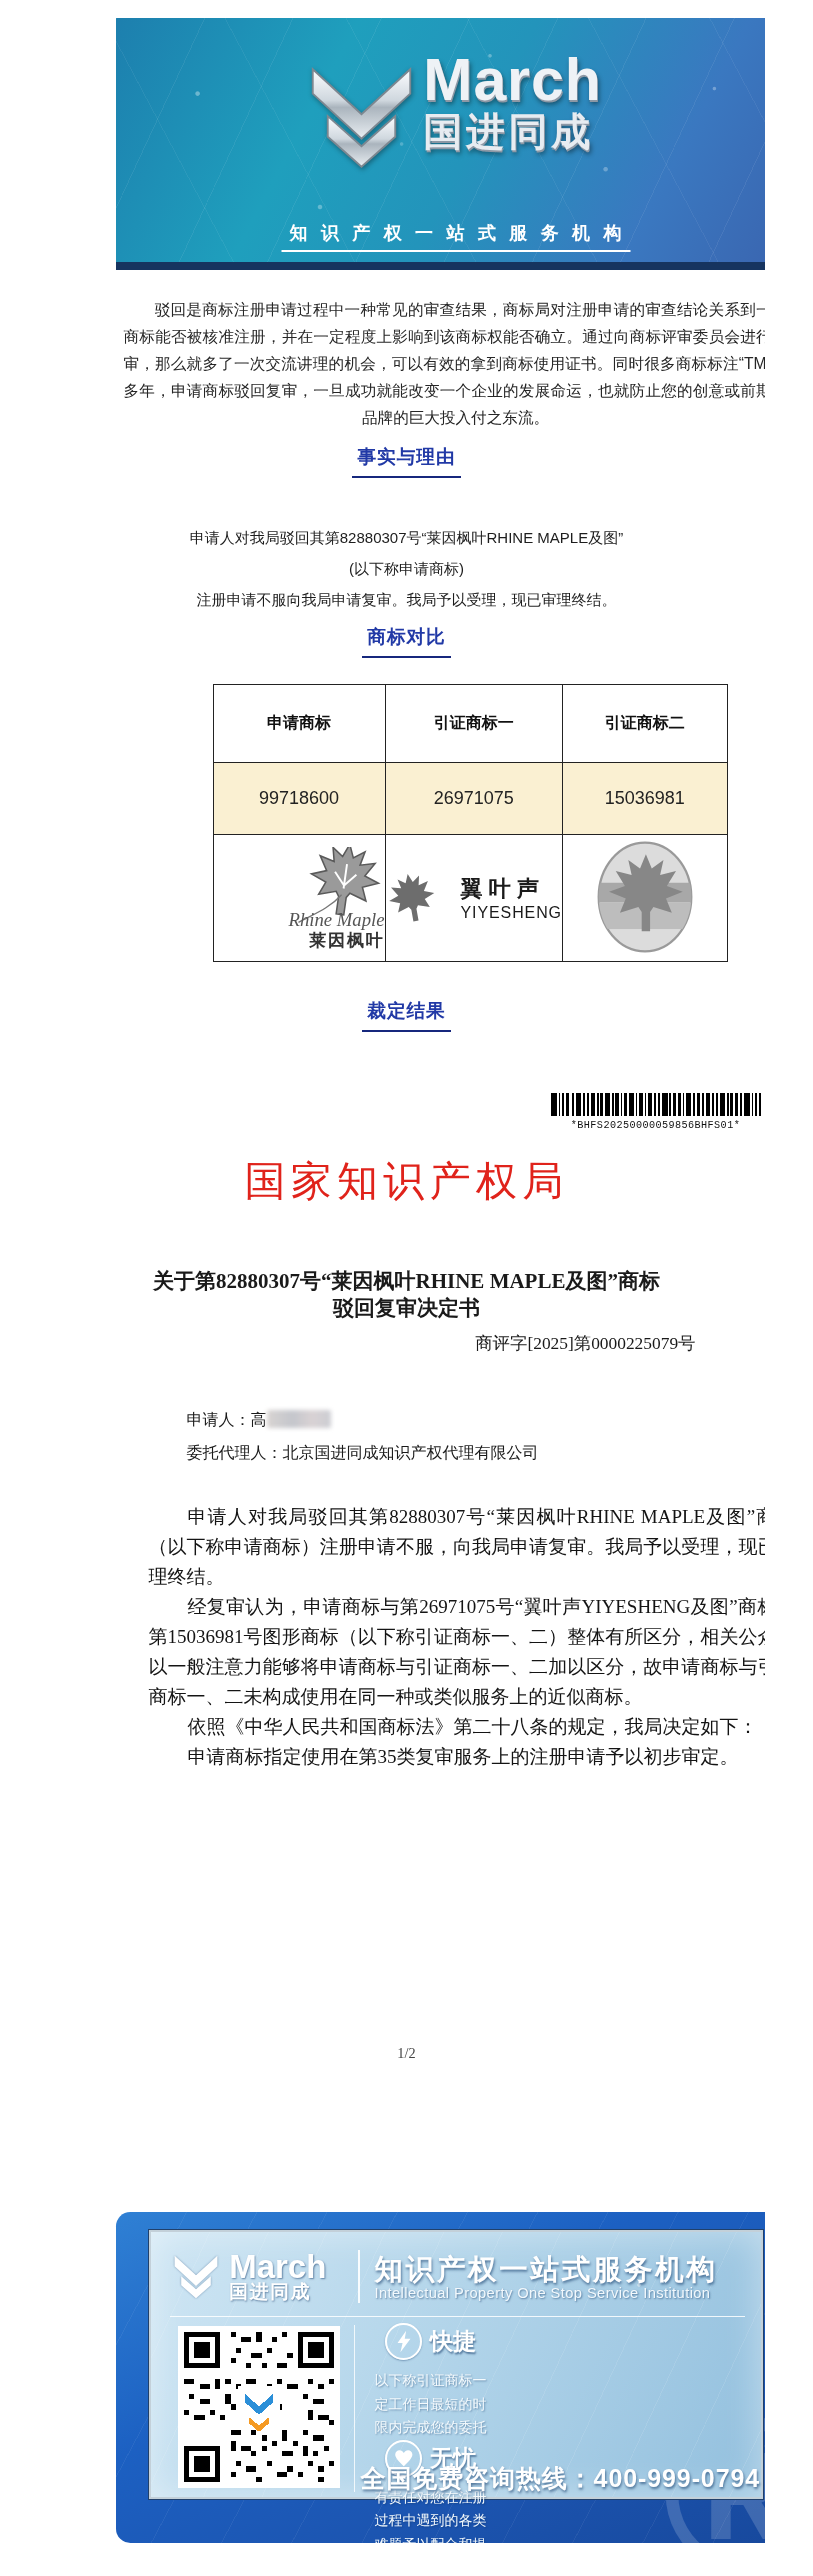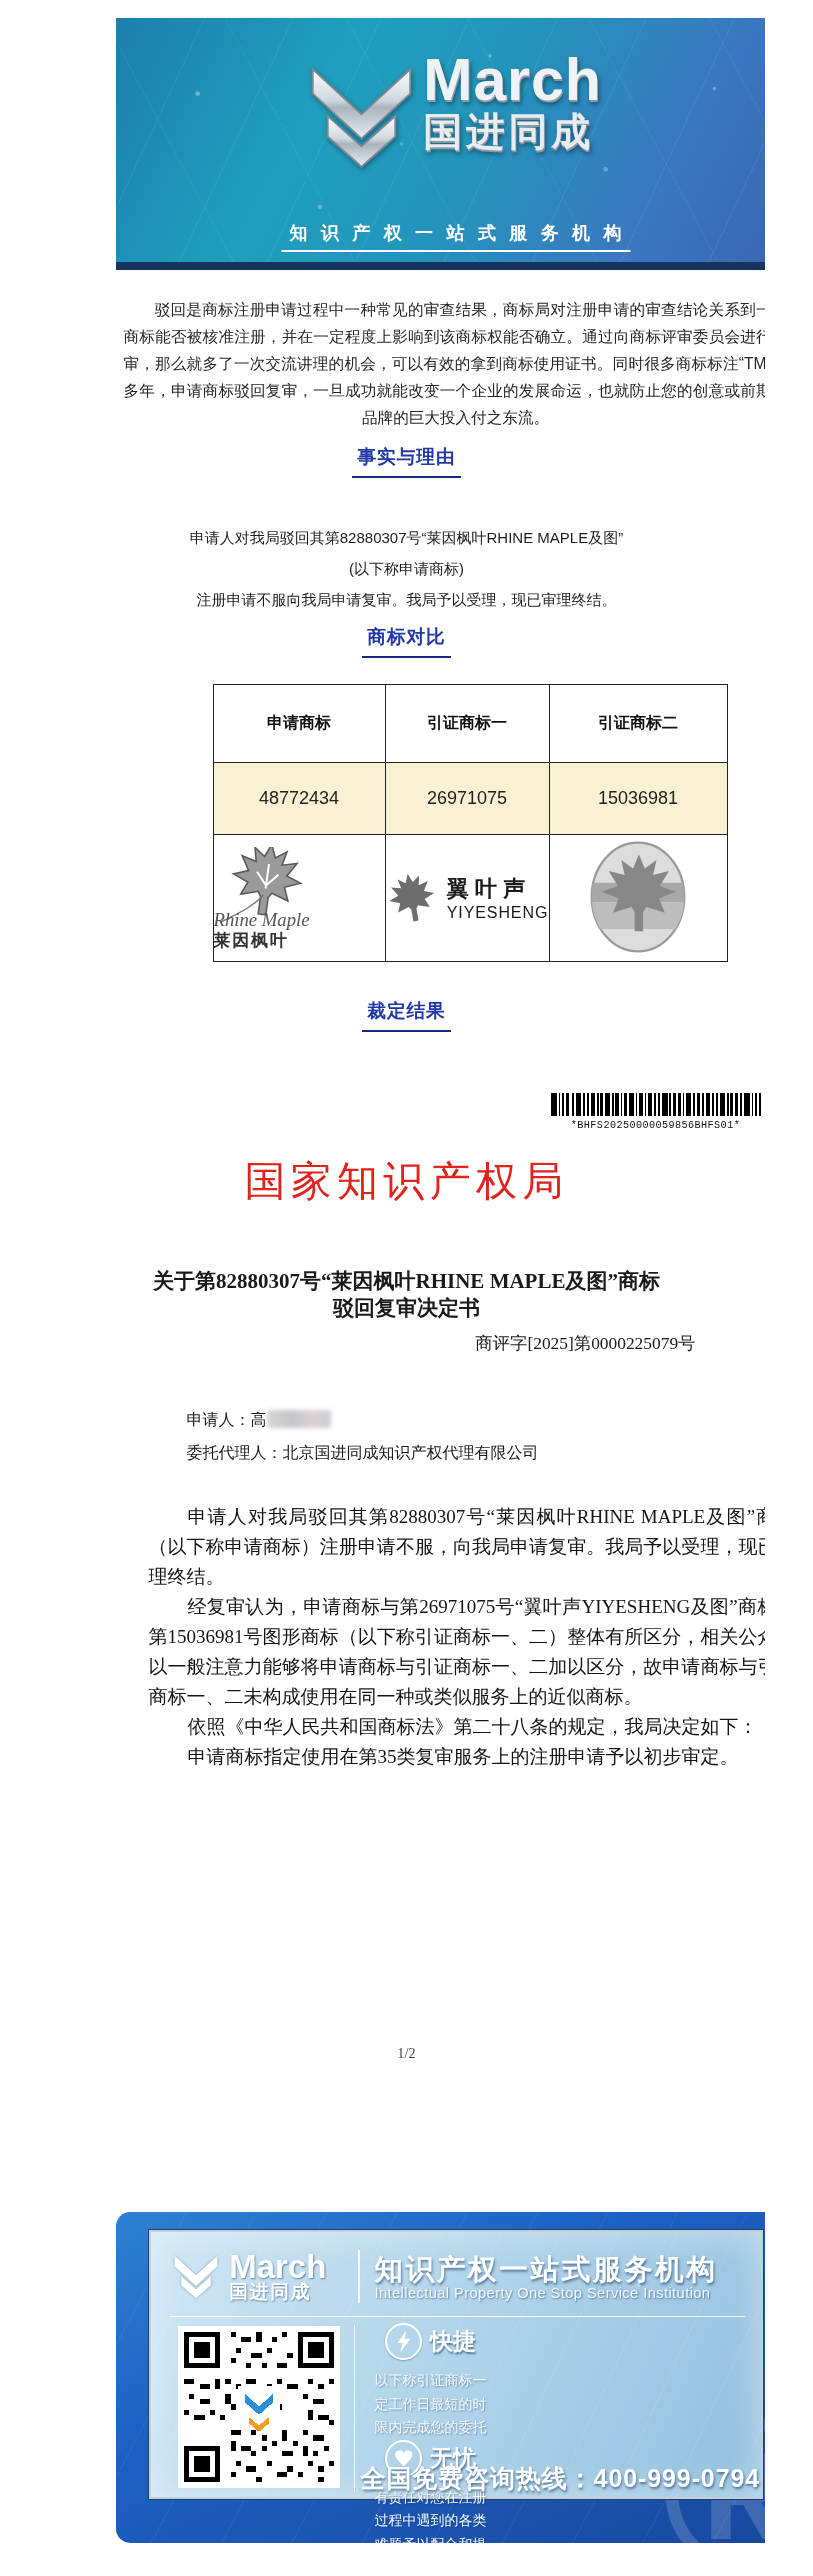--- a/index.html
+++ b/index.html
@@ -48,24 +48,24 @@
   .facts-lines{position:absolute;left:0;right:0;top:522px;text-align:center;color:#1d1d1d;
         font-size:15px;line-height:31px;}
 
   
   .cmp-table{position:absolute;left:164px;top:684px;width:515px;border-collapse:collapse;
         border:1.8px solid #222;background:#fff;}
   .cmp-table td{border:1.8px solid #222;text-align:center;vertical-align:middle;}
   .cmp-table .hrow td{height:78px;font-size:16px;font-weight:bold;color:#111;}
   .cmp-table .nrow td{height:72px;font-size:18px;color:#222;background:#faf0d2;}
   .cmp-table .irow td{height:127px;background:#fff;}
-  .mark1-wrap{display:flex;flex-direction:column;align-items:flex-start;line-height:1;}
+  .mark1-wrap{display:flex;flex-direction:column;align-items:flex-end;line-height:1;}
   .mark1-en{font-family:var(--serif);font-style:italic;font-size:18.7px;color:#555;margin-top:-12.5px;}
   .mark1-cn{font-size:17px;font-weight:bold;color:#333;margin-top:2.7px;letter-spacing:1.8px;}
-  .mark2-wrap{display:flex;align-items:center;justify-content:center;gap:9px;}
+  .mark2-wrap{display:flex;align-items:center;justify-content:center;gap:23px;}
   .mark2-col{display:flex;flex-direction:column;align-items:flex-start;}
   .mark2-cn{font-size:22px;font-weight:bold;color:#1a1a1a;letter-spacing:6.2px;}
   .mark2-en{font-size:16px;font-weight:normal;color:#1a1a1a;letter-spacing:0.9px;}
 
   
   .barcode-block{position:absolute;left:501px;top:1093px;width:212px;text-align:center;}
   .barcode-text{font-family:"Liberation Mono","DejaVu Sans Mono",monospace;font-size:10.2px;
         color:#111;letter-spacing:0.4px;margin-top:0.9px;white-space:nowrap;}
   .doc-agency{position:absolute;left:0;right:0;top:1154px;text-align:center;
         font-family:var(--serif);font-size:41px;color:#e0231b;letter-spacing:5.3px;}
@@ -178,21 +178,21 @@
   </div>
 
   <table class="cmp-table">
     <tbody>
         <tr class="hrow">
       <td style="width:172px">申请商标</td>
       <td style="width:164px">引证商标一</td>
       <td>引证商标二</td>
     </tr>
     <tr class="nrow">
-      <td>48772434</td>
+      <td>99718600</td>
       <td>26971075</td>
       <td>15036981</td>
     </tr>
     <tr class="irow">
       <td>
         <div class="mark1-wrap">
           <svg width="93" height="77" viewBox="0 0 120 100">
             <g transform="translate(18,-6) rotate(8 50 50)">
               <use href="#maple-path" fill="#9a9a9a" stroke="#5a5a5a" stroke-width="2"></use>
               <path d="M50 28 L50 60 M36 40 L50 56 M64 40 L50 56" stroke="#ffffff" stroke-width="2.5" fill="none"></path>

